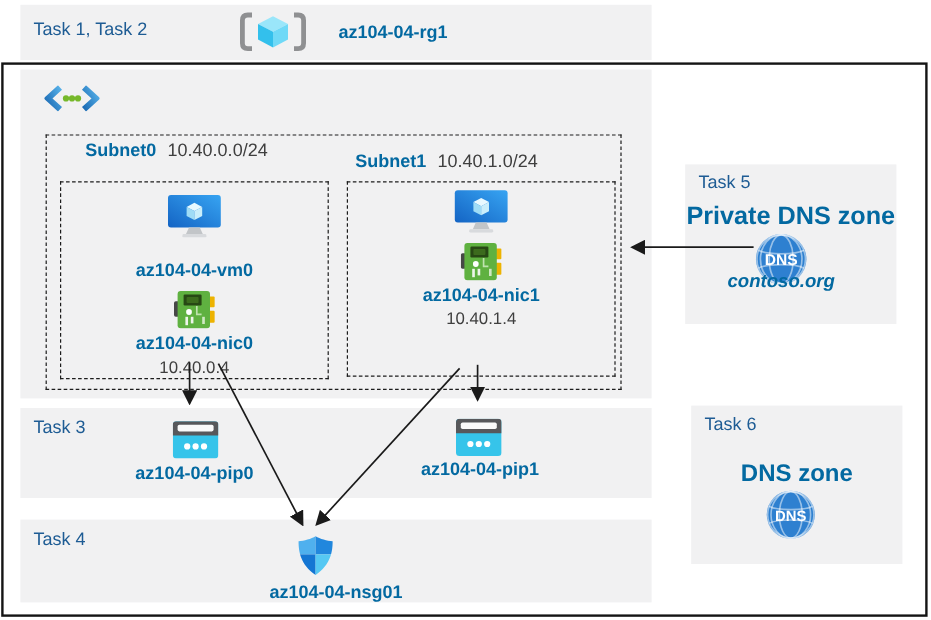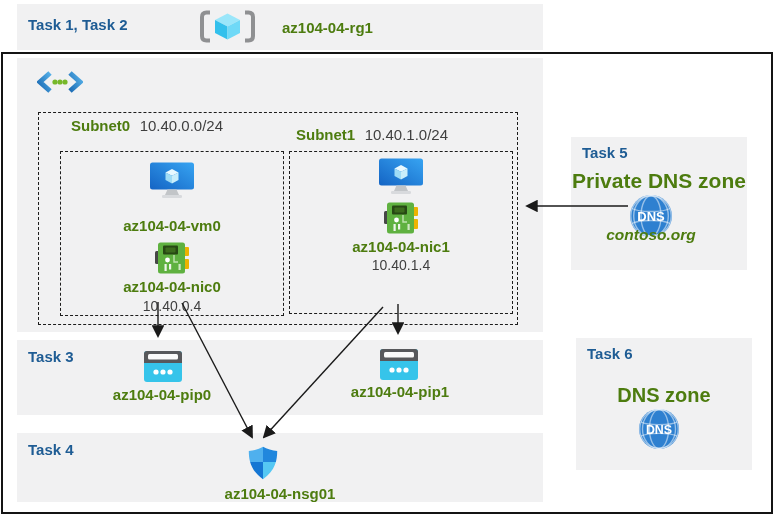--- a/index.html
+++ b/index.html
@@ -5,22 +5,22 @@
   :root{
     --band-bg:#f1f1f2; --task-heading:#1e5c94; --arrow-ink:#1a1a1a;
     --muted-text:#3f3f3f; --dns-blue:#2e80d0;
   }
   *{box-sizing:border-box;}
   html,body{margin:0;padding:0;background:#fff;}
   .canvas{position:relative;width:776px;height:517px;background:#fff;overflow:hidden;
           font-family:"Liberation Sans",sans-serif;color:#111;}
   .abs{position:absolute;}
   .band{background:var(--band-bg);}
-  .task-heading{font-size:15px;font-weight:700;color:var(--task-heading);line-height:1.1;white-space:nowrap;}
-  .bold-label{font-size:15px;font-weight:700;color:#4d7c0f;line-height:1.15;white-space:nowrap;}
+  .task-heading{font-size:15px;font-weight:400;color:var(--task-heading);line-height:1.1;white-space:nowrap;}
+  .bold-label{font-size:15px;font-weight:700;color:#0369a1;line-height:1.15;white-space:nowrap;}
   .reg-label{font-size:15px;font-weight:400;color:var(--muted-text);line-height:1.15;white-space:nowrap;}
   .ip-label{font-size:14px;font-weight:400;color:var(--muted-text);line-height:1.15;}
   .center{text-align:center;}
   .main-border{border:2px solid #141414;}
   .dashed{border:1px dashed #1c1c1c;}
   .subnet-inner{display:flex;flex-direction:column;align-items:center;}
   .overlay{position:absolute;left:0;top:0;pointer-events:none;}
   svg text{font-family:"Liberation Sans",sans-serif;}
 </style>
 </head>
@@ -57,21 +57,21 @@
       <circle cx="23" cy="11" r="2.6" fill="#76b82a"></circle>
       <circle cx="28" cy="11" r="2.6" fill="#76b82a"></circle>
     </svg>
 
     <div class="abs dashed" style="left:21px;top:54px;width:480px;height:213px;">
 
       <div class="abs" style="left:12px;top:4px;margin-left:20px;">
         <span class="bold-label">Subnet0</span>
         <span class="reg-label" style="margin-left:5px;">10.40.0.0/24</span>
       </div>
-      <div class="abs dashed subnet-inner" style="left:21px;top:38px;width:224px;height:165px;padding-top:10px;">
+      <div class="abs dashed subnet-inner" style="left:11px;top:38px;width:224px;height:165px;padding-top:10px;">
         <svg width="46" height="36" viewBox="0 0 46 36">
           <defs>
             <linearGradient id="vm0g" x1="0" y1="1" x2="1" y2="0">
               <stop offset="0" stop-color="#1464c4"></stop>
                 <stop offset="1" stop-color="#37a4f2"></stop>
             </linearGradient>
           </defs>
           <rect x="1" y="0.5" width="44" height="27" rx="2.5" fill="url(#vm0g)"></rect>
           <polygon points="23,7 29.5,10.4 23,13.8 16.5,10.4" fill="#e8f9ff"></polygon>
           <polygon points="16.5,10.4 23,13.8 23,21.4 16.5,18" fill="#9fdcf6"></polygon>

